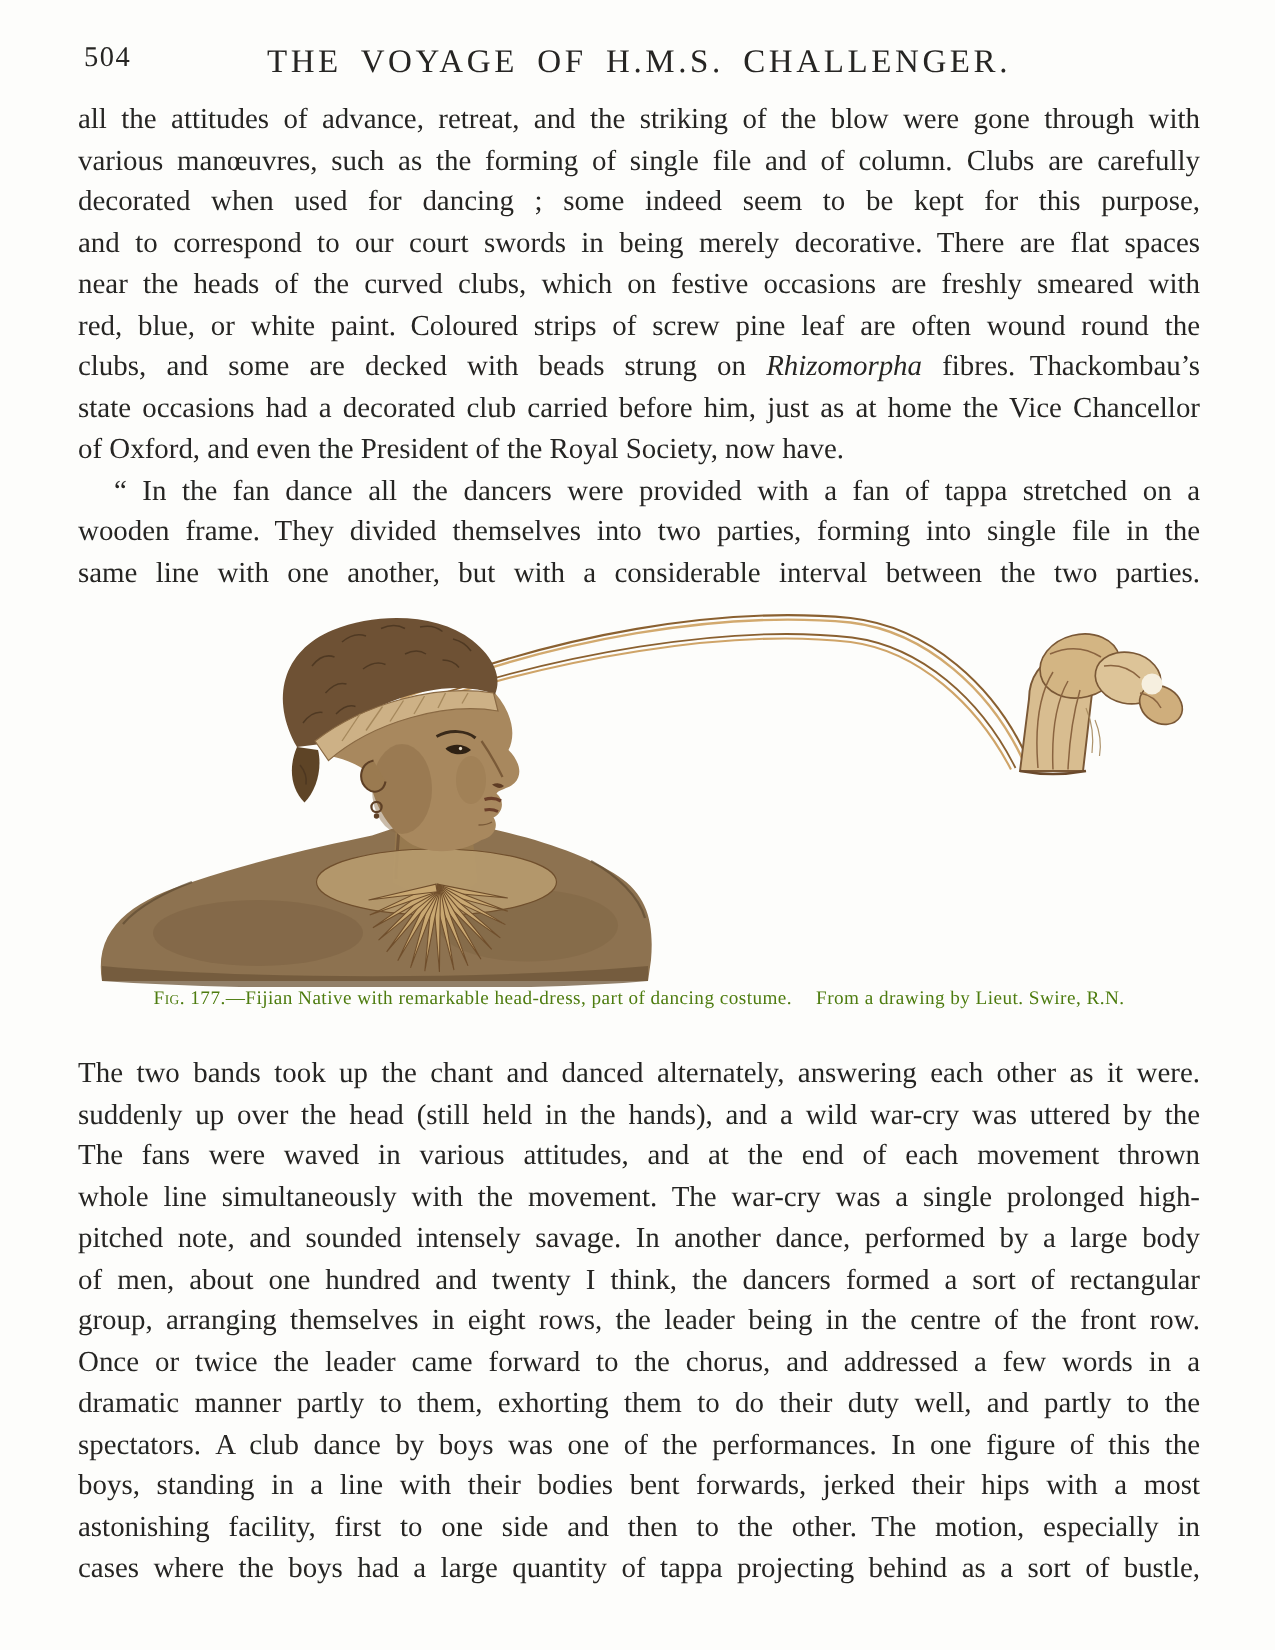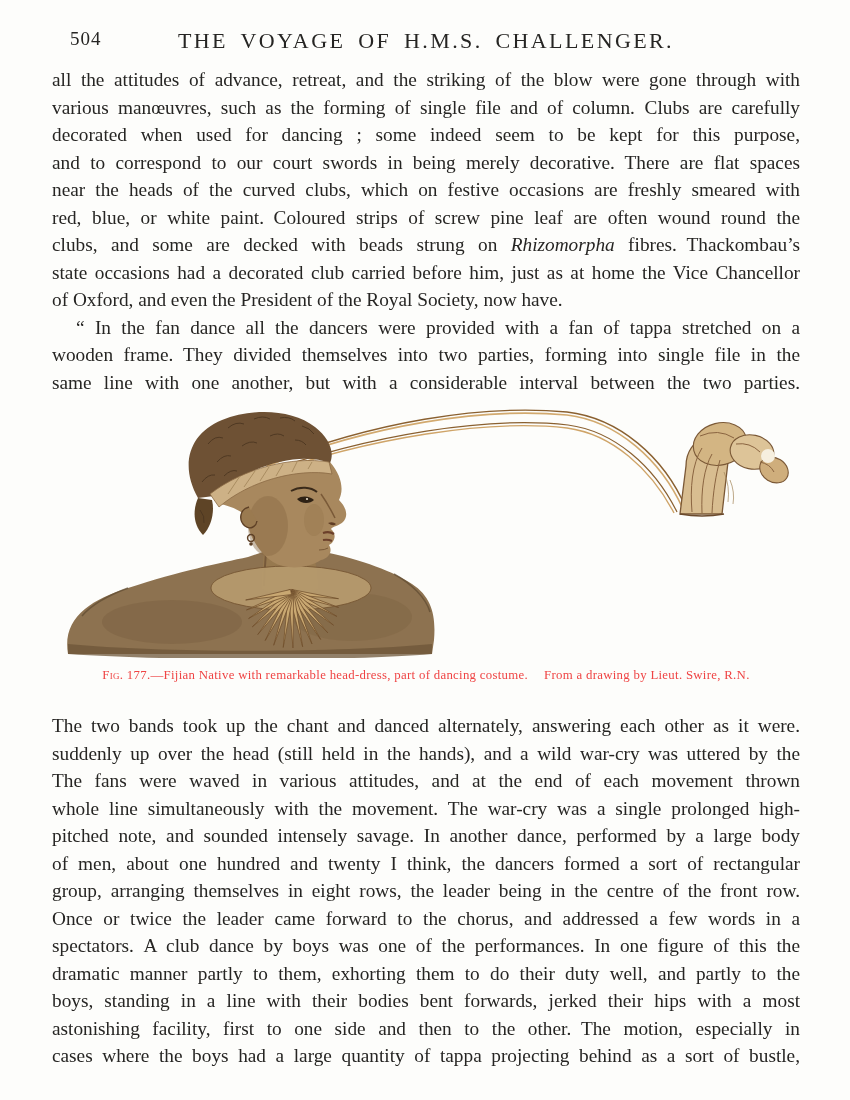--- a/index.html
+++ b/index.html
@@ -9,21 +9,21 @@
     margin:0 auto;
     background:var(--paper,#fdfdfb);
     box-sizing:border-box;
     padding:28px 50px 0 52px;
     overflow:hidden;
     font-family:"Liberation Serif","DejaVu Serif",serif;
     color:var(--ink,#262523);
   }
   .pg-header{position:relative;height:24px;margin-bottom:14px;}
   .pg-num{
-    position:absolute;left:18px;top:0;
+    position:absolute;left:4px;top:0;
     font-size:19px;letter-spacing:1px;
   }
   .pg-title{
     text-align:center;
     font-size:22px;
     letter-spacing:2.4px;
     word-spacing:5px;
   }
   .textblock{font-size:19.3px;}
   .tline{
@@ -31,25 +31,24 @@
     text-align:justify;
     text-align-last:justify;
     white-space:normal;
   }
   .tline.last{text-align-last:left;}
   .tline.ind{padding-left:24px;}
   .tline i{font-style:italic;}
   figure{margin:0;padding:0;}
   .fig-wrap{height:256px;margin-top:6px;position:relative;}
   .fig-caption{
-    margin-top:10px;
     text-align:center;
     font-size:12.8px;
     letter-spacing:.3px;
-    color:#ef4444;
+    color:#4d7c0f;
     height:18px;
   }
   .fig-caption .sc{font-variant:small-caps;}
   .fig-caption .credit{margin-left:16px;}
   .bottomblock{margin-top:26px;}
 </style>
 </head>
 <body>
 
 <div class="page">
@@ -206,21 +205,21 @@
   <div class="textblock bottomblock">
     <div>
         <div class="tline">The two bands took up the chant and danced alternately, answering each other as it were.</div>
         <div class="tline">suddenly up over the head (still held in the hands), and a wild war-cry was uttered by the</div>
         <div class="tline">The fans were waved in various attitudes, and at the end of each movement thrown</div>
         <div class="tline">whole line simultaneously with the movement. The war-cry was a single prolonged high-</div>
         <div class="tline">pitched note, and sounded intensely savage. In another dance, performed by a large body</div>
         <div class="tline">of men, about one hundred and twenty I think, the dancers formed a sort of rectangular</div>
         <div class="tline">group, arranging themselves in eight rows, the leader being in the centre of the front row.</div>
         <div class="tline">Once or twice the leader came forward to the chorus, and addressed a few words in a</div>
+        <div class="tline">dramatic manner partly to them, exhorting them to do their duty well, and partly to the</div>
         <div class="tline">spectators. A club dance by boys was one of the performances. In one figure of this the</div>
-        <div class="tline">dramatic manner partly to them, exhorting them to do their duty well, and partly to the</div>
         <div class="tline">boys, standing in a line with their bodies bent forwards, jerked their hips with a most</div>
         <div class="tline">astonishing facility, first to one side and then to the other. The motion, especially in</div>
         <div class="tline">cases where the boys had a large quantity of tappa projecting behind as a sort of bustle,</div>
       </div>
   </div>
 
 </div>
 
 </body></html>

